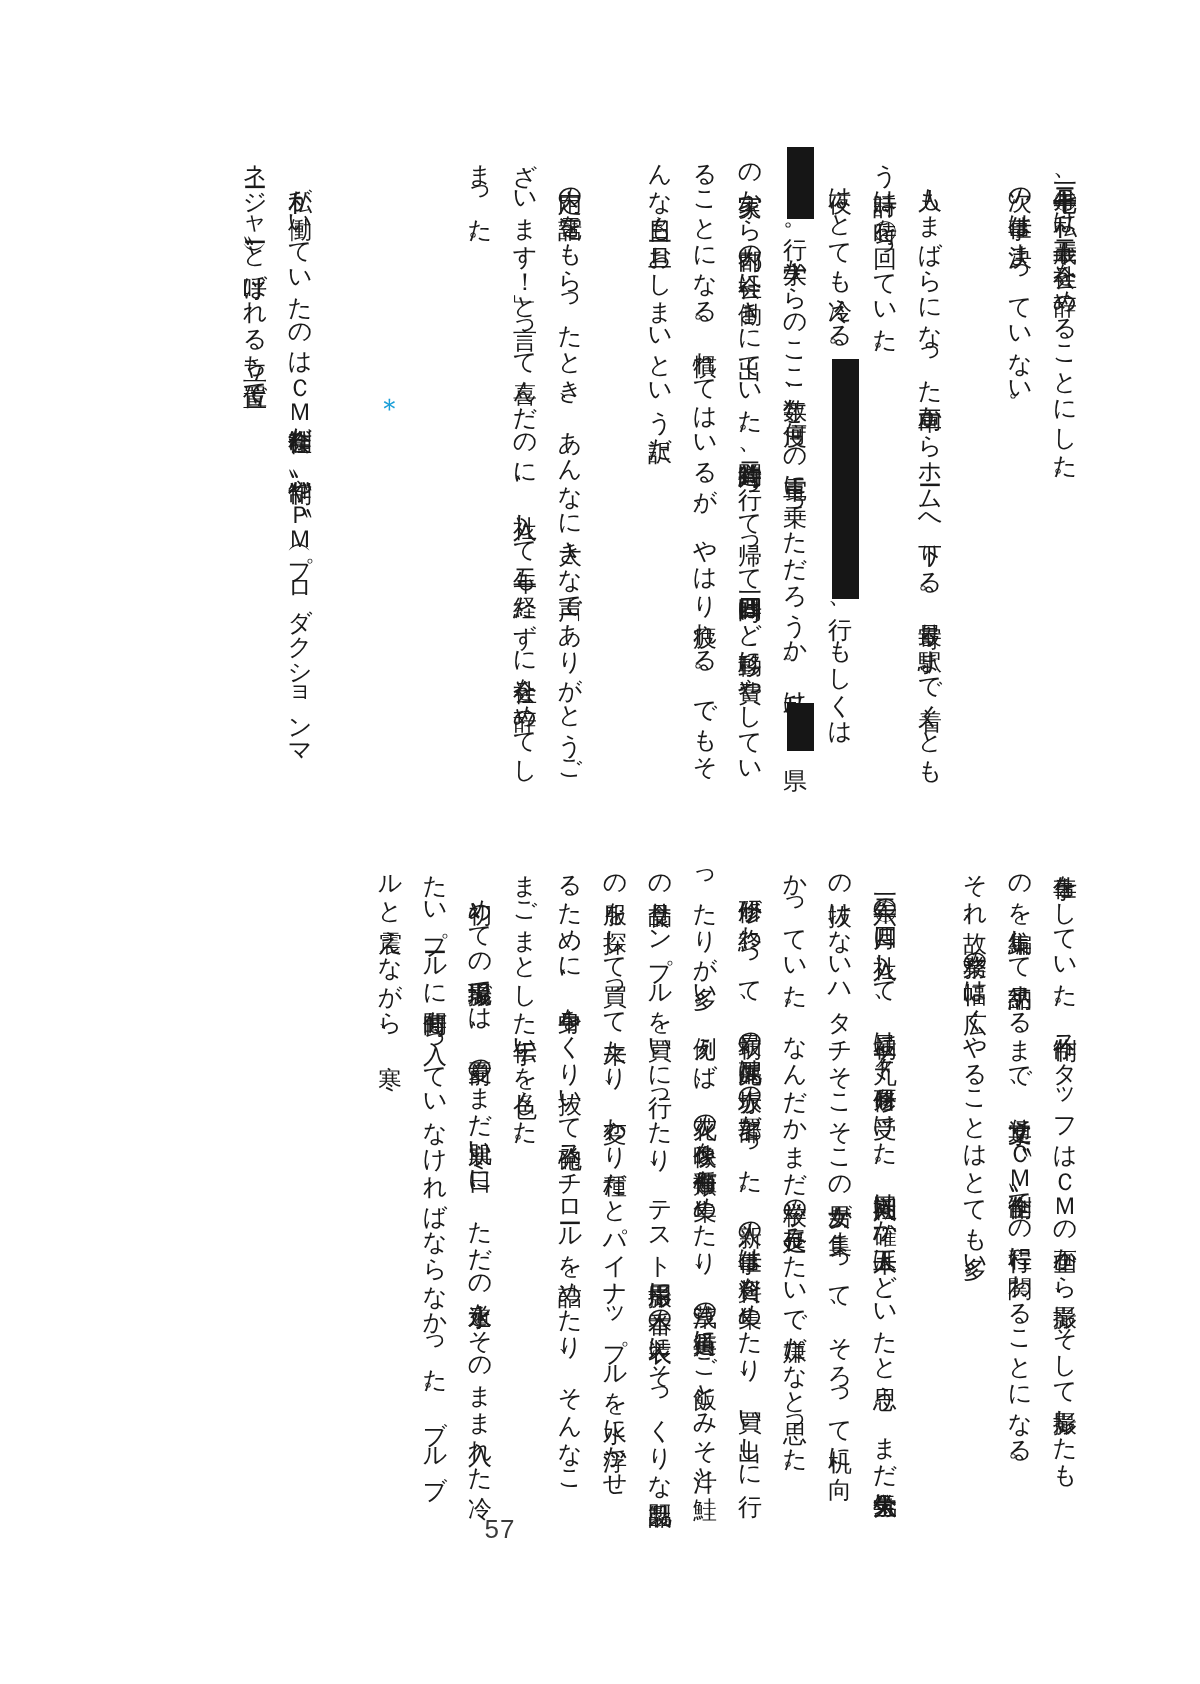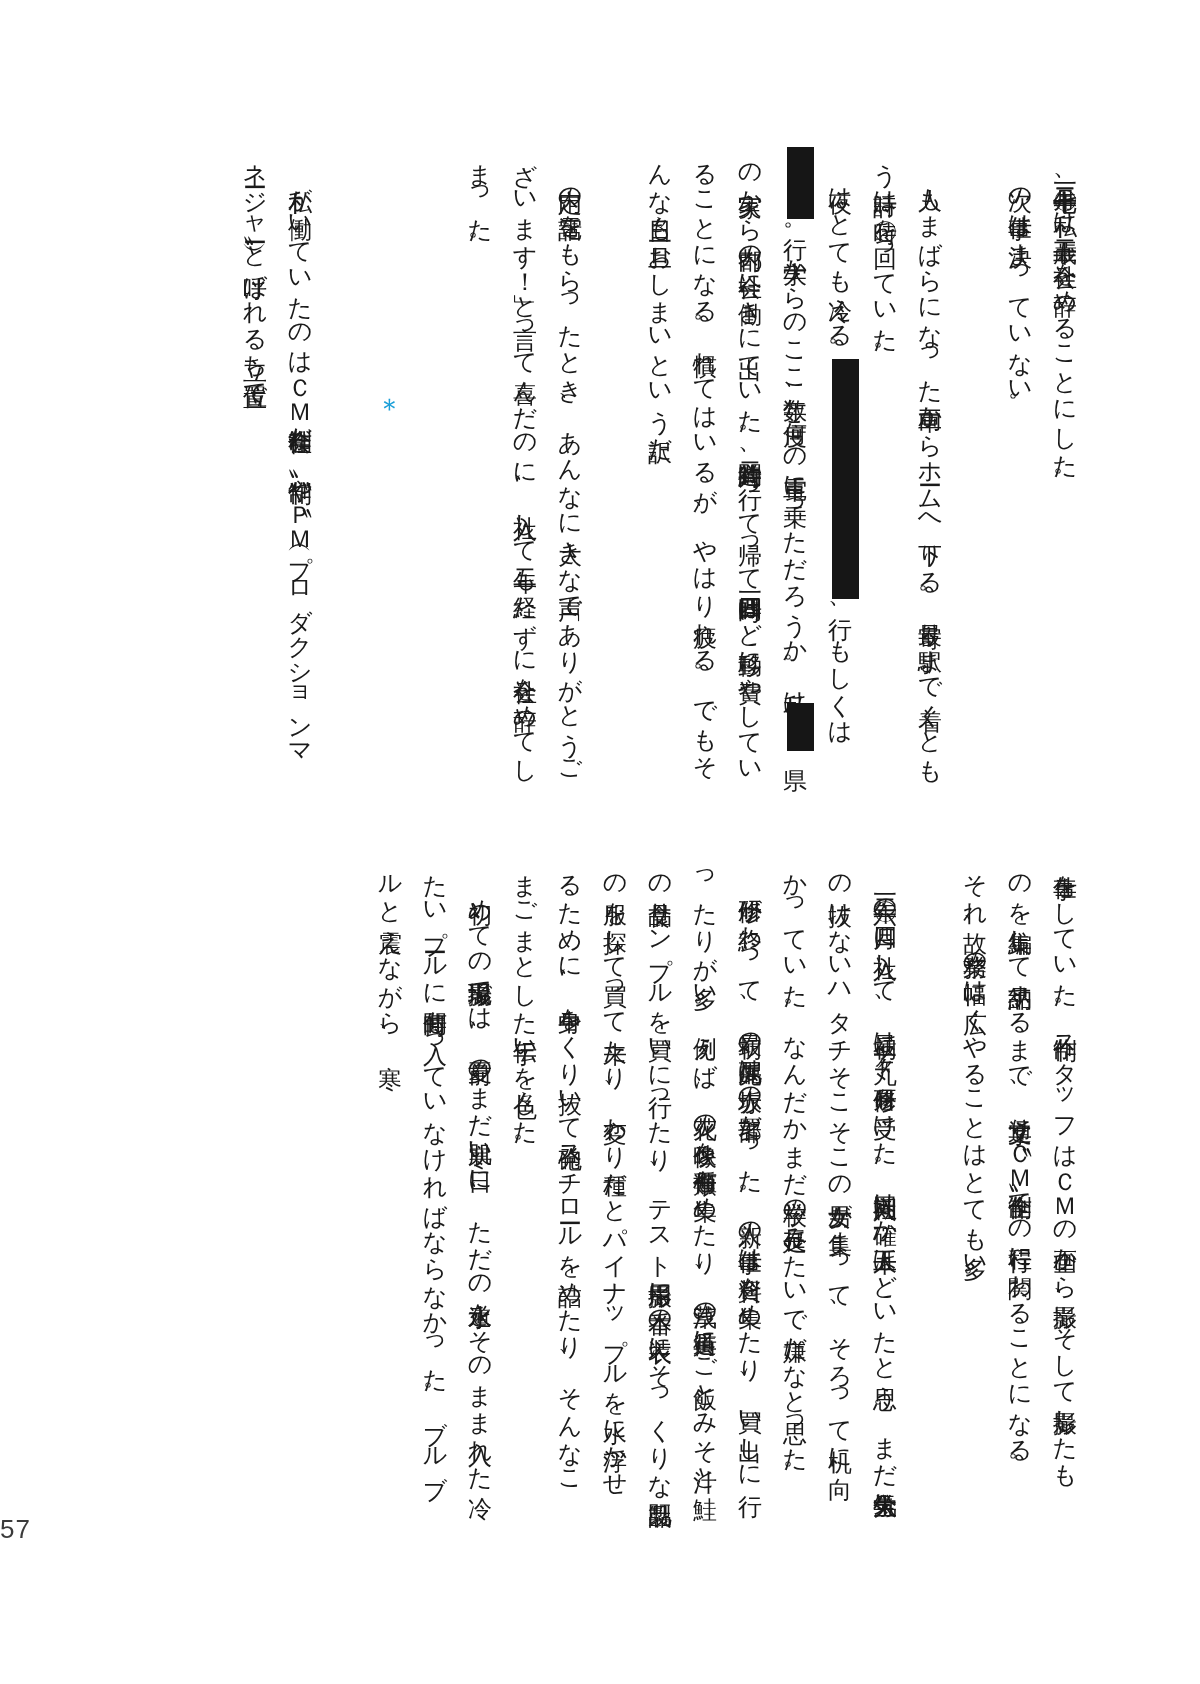--- a/index.html
+++ b/index.html
@@ -66,21 +66,21 @@
     font-size: 28px;
     text-indent: 232px;
     line-height: 45px;
   }
 
   .page-number {
     position: absolute;
     top: 1514px;
     left: 0;
     width: 1000px;
-    text-align: left;
+    text-align: center;
     font-family: "Liberation Sans", "DejaVu Sans", sans-serif;
     font-size: 26px;
     color: var(--page-number-color);
     letter-spacing: 1px;
   }
 </style>
 </head>
 <body>
 
 <div class="page">

